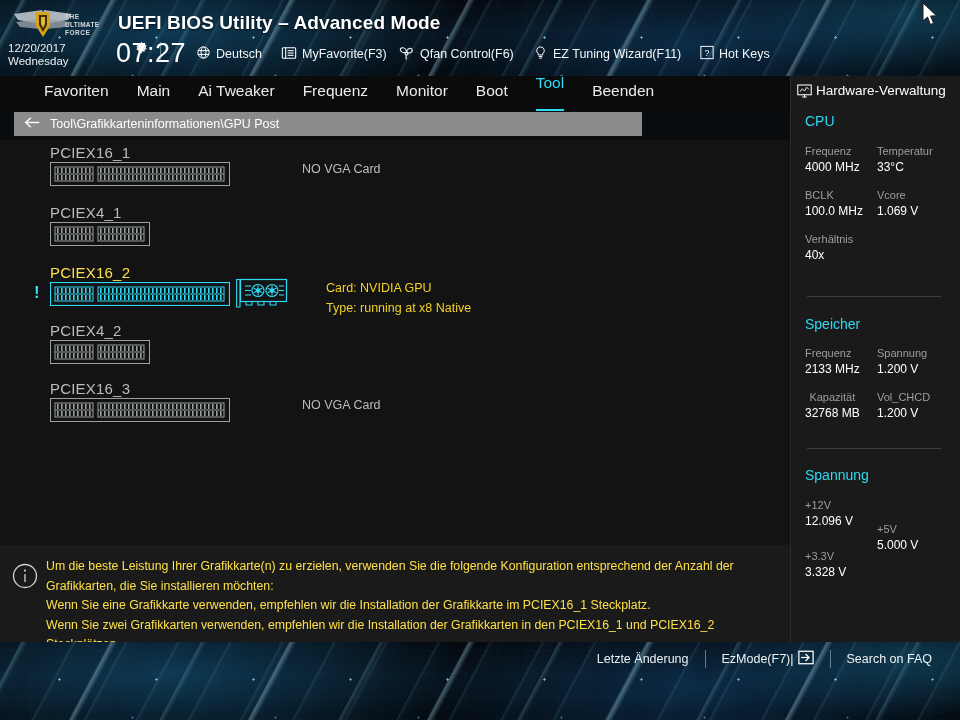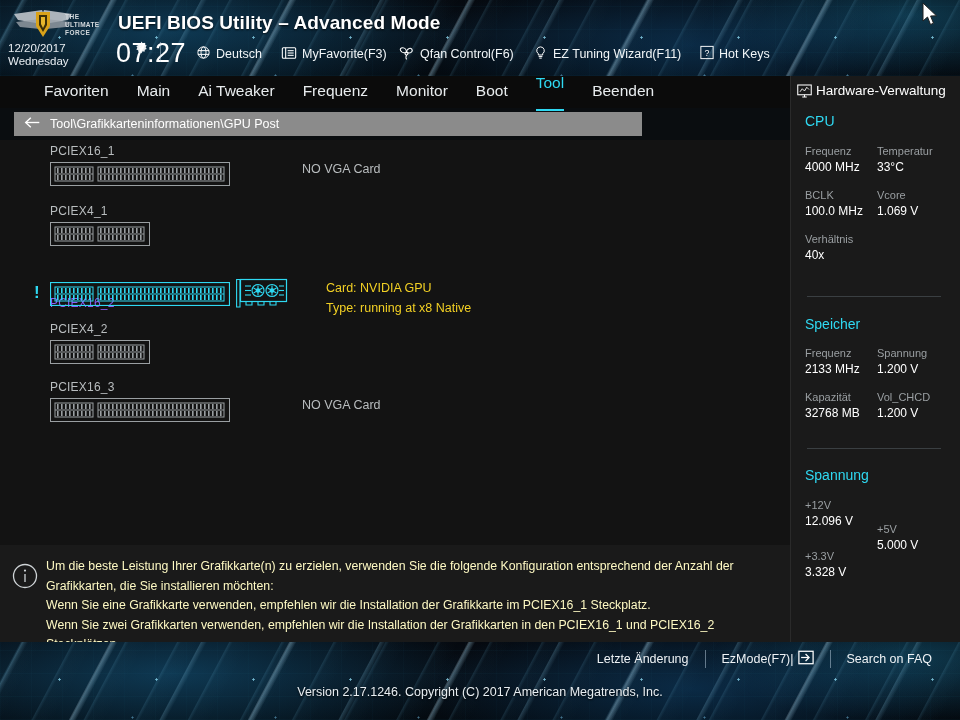--- a/index.html
+++ b/index.html
@@ -69,32 +69,32 @@
   #crumb{position:absolute;left:14px;top:112px;width:628px;height:24px;background:#8b8b8b;
     display:flex;align-items:center;gap:9px;padding:0 10px;box-sizing:border-box;cursor:pointer;}
   #crumb .back{flex:none;}
   #crumb .ctext{font-size:12.5px;color:#ffffff;white-space:nowrap;}
 
   
   #main{position:absolute;left:0;top:140px;width:790px;height:405px;background:#131313;overflow:hidden;}
   #mainpad{position:relative;width:100%;height:100%;}
 
   .slot-row{position:absolute;left:0;width:790px;}
-  .slot-label{position:absolute;font-size:12px;color:#b9bdbf;letter-spacing:.2px;}
-  .slot-label.hl{color:#8b5cf6;margin-top:32px;}
+  .slot-label{position:absolute;font-size:15px;color:#b9bdbf;letter-spacing:.2px;}
+  .slot-label.hl{color:#fde047;}
   .slot-gfx{position:absolute;}
   .slot-status{position:absolute;font-size:12.5px;color:#b9bdbf;}
   .card-lines{position:absolute;font-size:12.5px;color:#f2d024;line-height:20px;white-space:nowrap;margin-left:24px;}
   .bang{position:absolute;color:#2fd9f2;font-size:17px;font-weight:700;line-height:1;}
 
   
   #infopanel{position:absolute;left:0;top:545px;width:790px;height:97px;background:#1a1a1a;}
   #infopanel .ico{position:absolute;left:12px;top:18px;}
   #infopanel .itext{position:absolute;left:46px;top:12px;width:730px;font-size:12.3px;
-    line-height:19.5px;color:#fef9c3;}
+    line-height:19.5px;color:#fde047;}
   #infopanel .itext p{margin:0;}
 
   
   #side{position:absolute;left:790px;top:76px;width:170px;height:566px;background:#1a1a1a;
     border-left:1px solid #2a2a2a;box-sizing:border-box;}
   .side-head{position:absolute;left:6px;top:6px;right:4px;display:flex;align-items:flex-start;gap:4px;}
   .side-head .ht{font-size:13.5px;color:#ffffff;line-height:17px;}
   .side-sec{position:absolute;left:14px;font-size:14px;color:#2fd9f2;}
   .kv{position:absolute;}
   .kv .k{font-size:11px;color:#9a9fa2;line-height:15px;}
@@ -758,21 +758,21 @@
 
     <div class="side-sec" style="top:240px;">Speicher</div>
     <div class="kv" style="left:14px;top:270px;">
       <div class="k">Frequenz</div>
       <div class="v">2133 MHz</div>
     </div>
     <div class="kv" style="left:86px;top:270px;">
       <div class="k">Spannung</div>
       <div class="v">1.200 V</div>
     </div>
-    <div class="kv" style="left:14px;top:314px;">
+    <div class="kv" style="left:14px;top:314px;text-align:center;">
       <div class="k">Kapazität</div>
       <div class="v">32768 MB</div>
     </div>
     <div class="kv" style="left:86px;top:314px;">
       <div class="k">Vol_CHCD</div>
       <div class="v">1.200 V</div>
     </div>
 
     <div class="divider" style="top:372px;"></div>
 
@@ -811,16 +811,15 @@
             <line x1="3.5" y1="8" x2="12" y2="8"></line>
               <polyline points="8.5,4 12.5,8 8.5,12"></polyline>
           </svg>
         </span>
       </div>
       <div class="fsep"></div>
       <div class="fitem">
         <span>Search on FAQ</span>
       </div>
     </div>
-    <div class="version">Version 2.17.1246. Copyright (C) 2017 American Megatrends, Inc.</div>
   </div>
 
 </div>
 
 </body></html>

